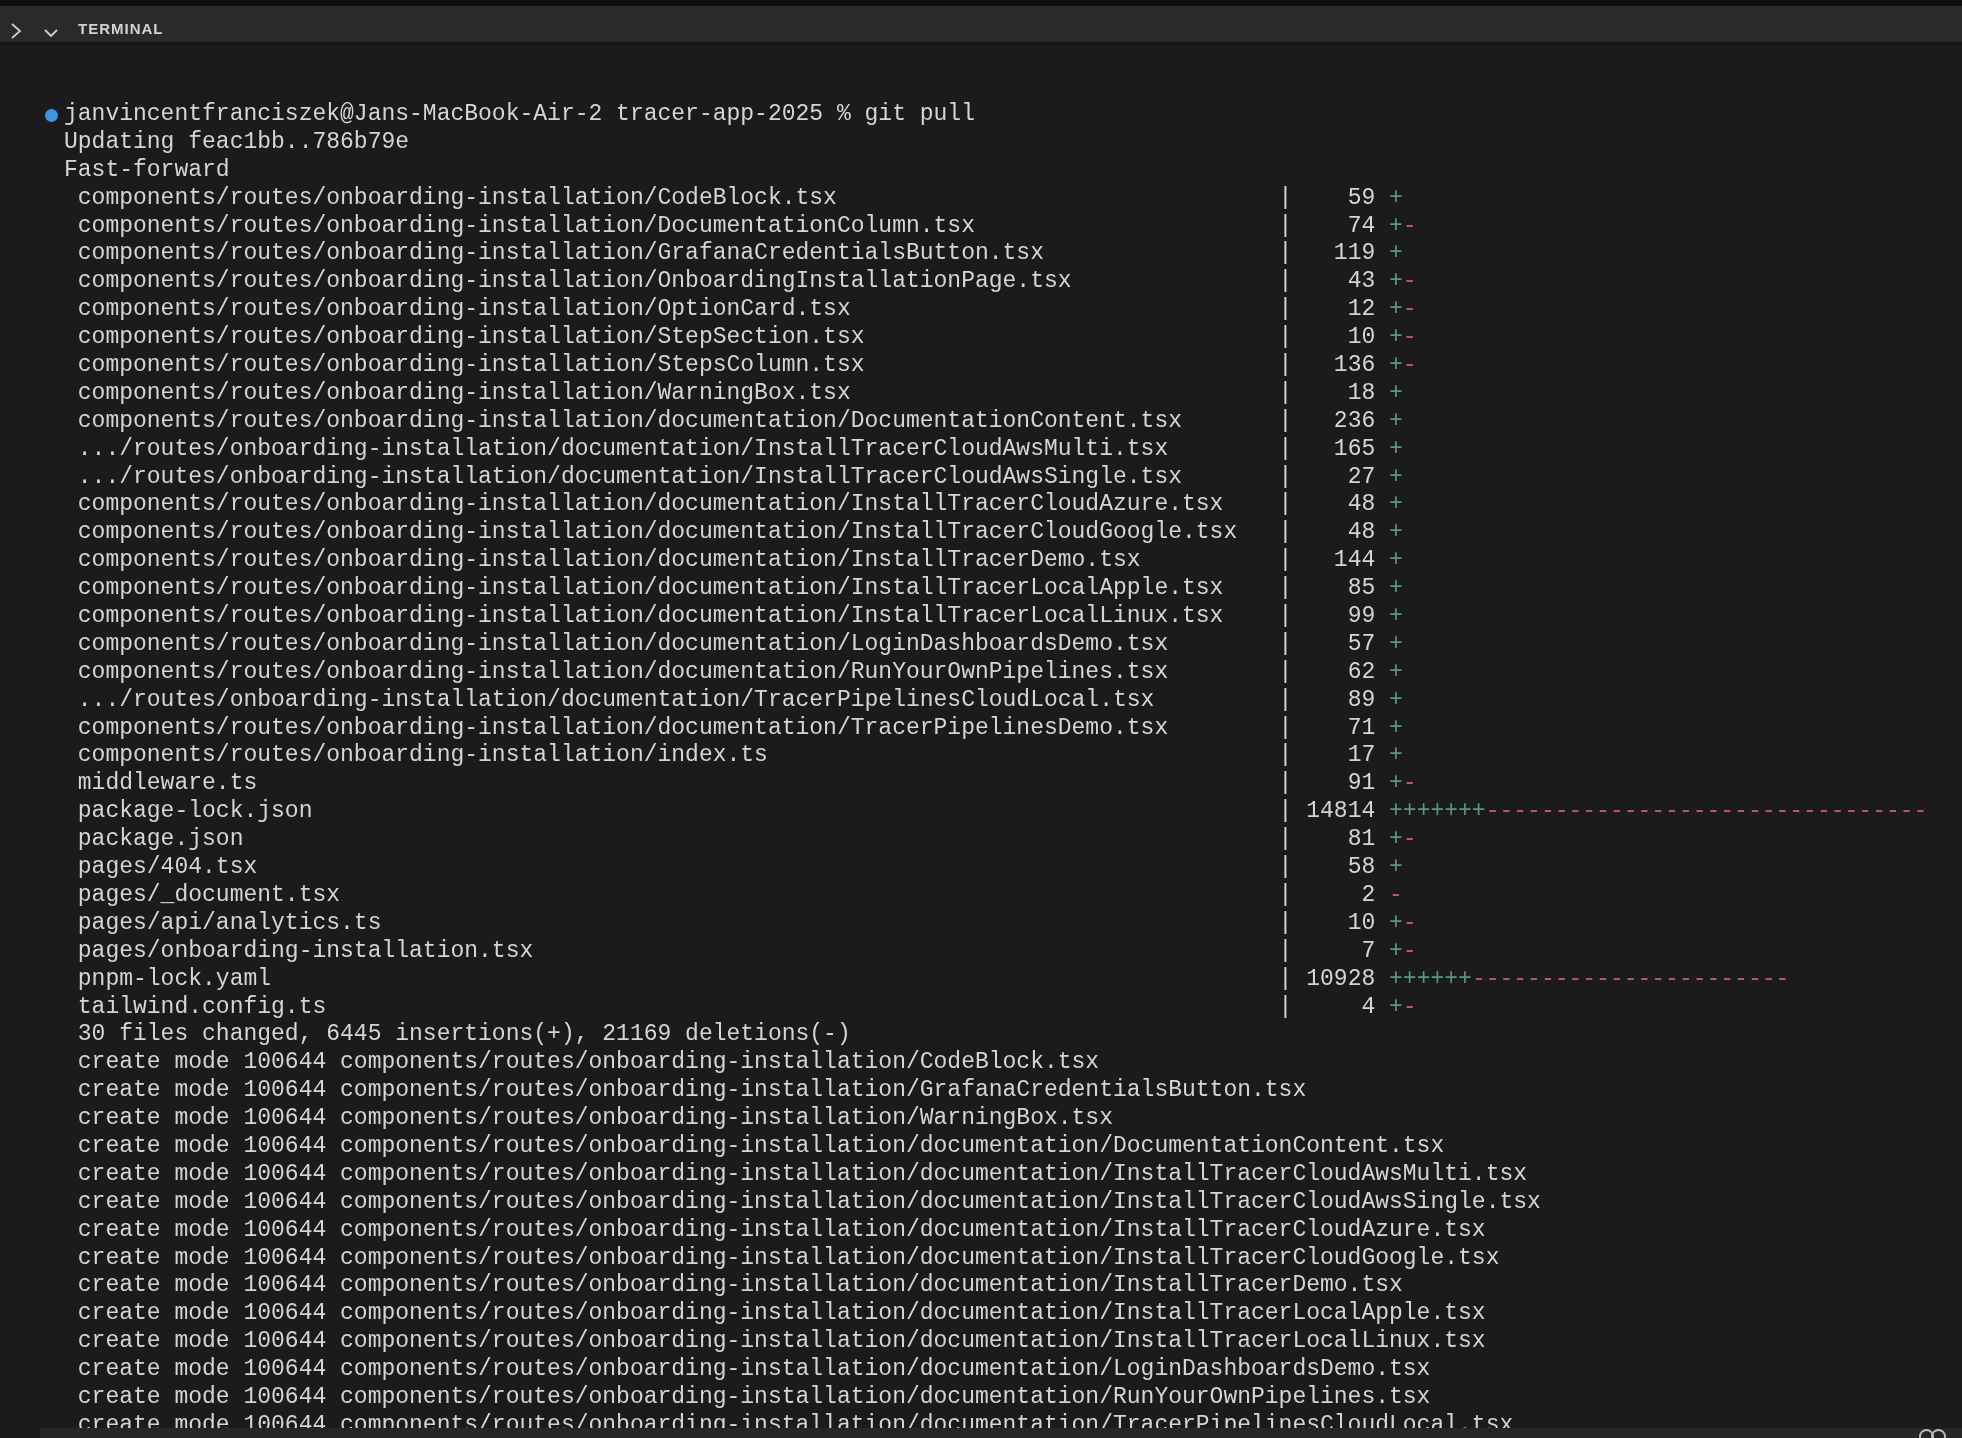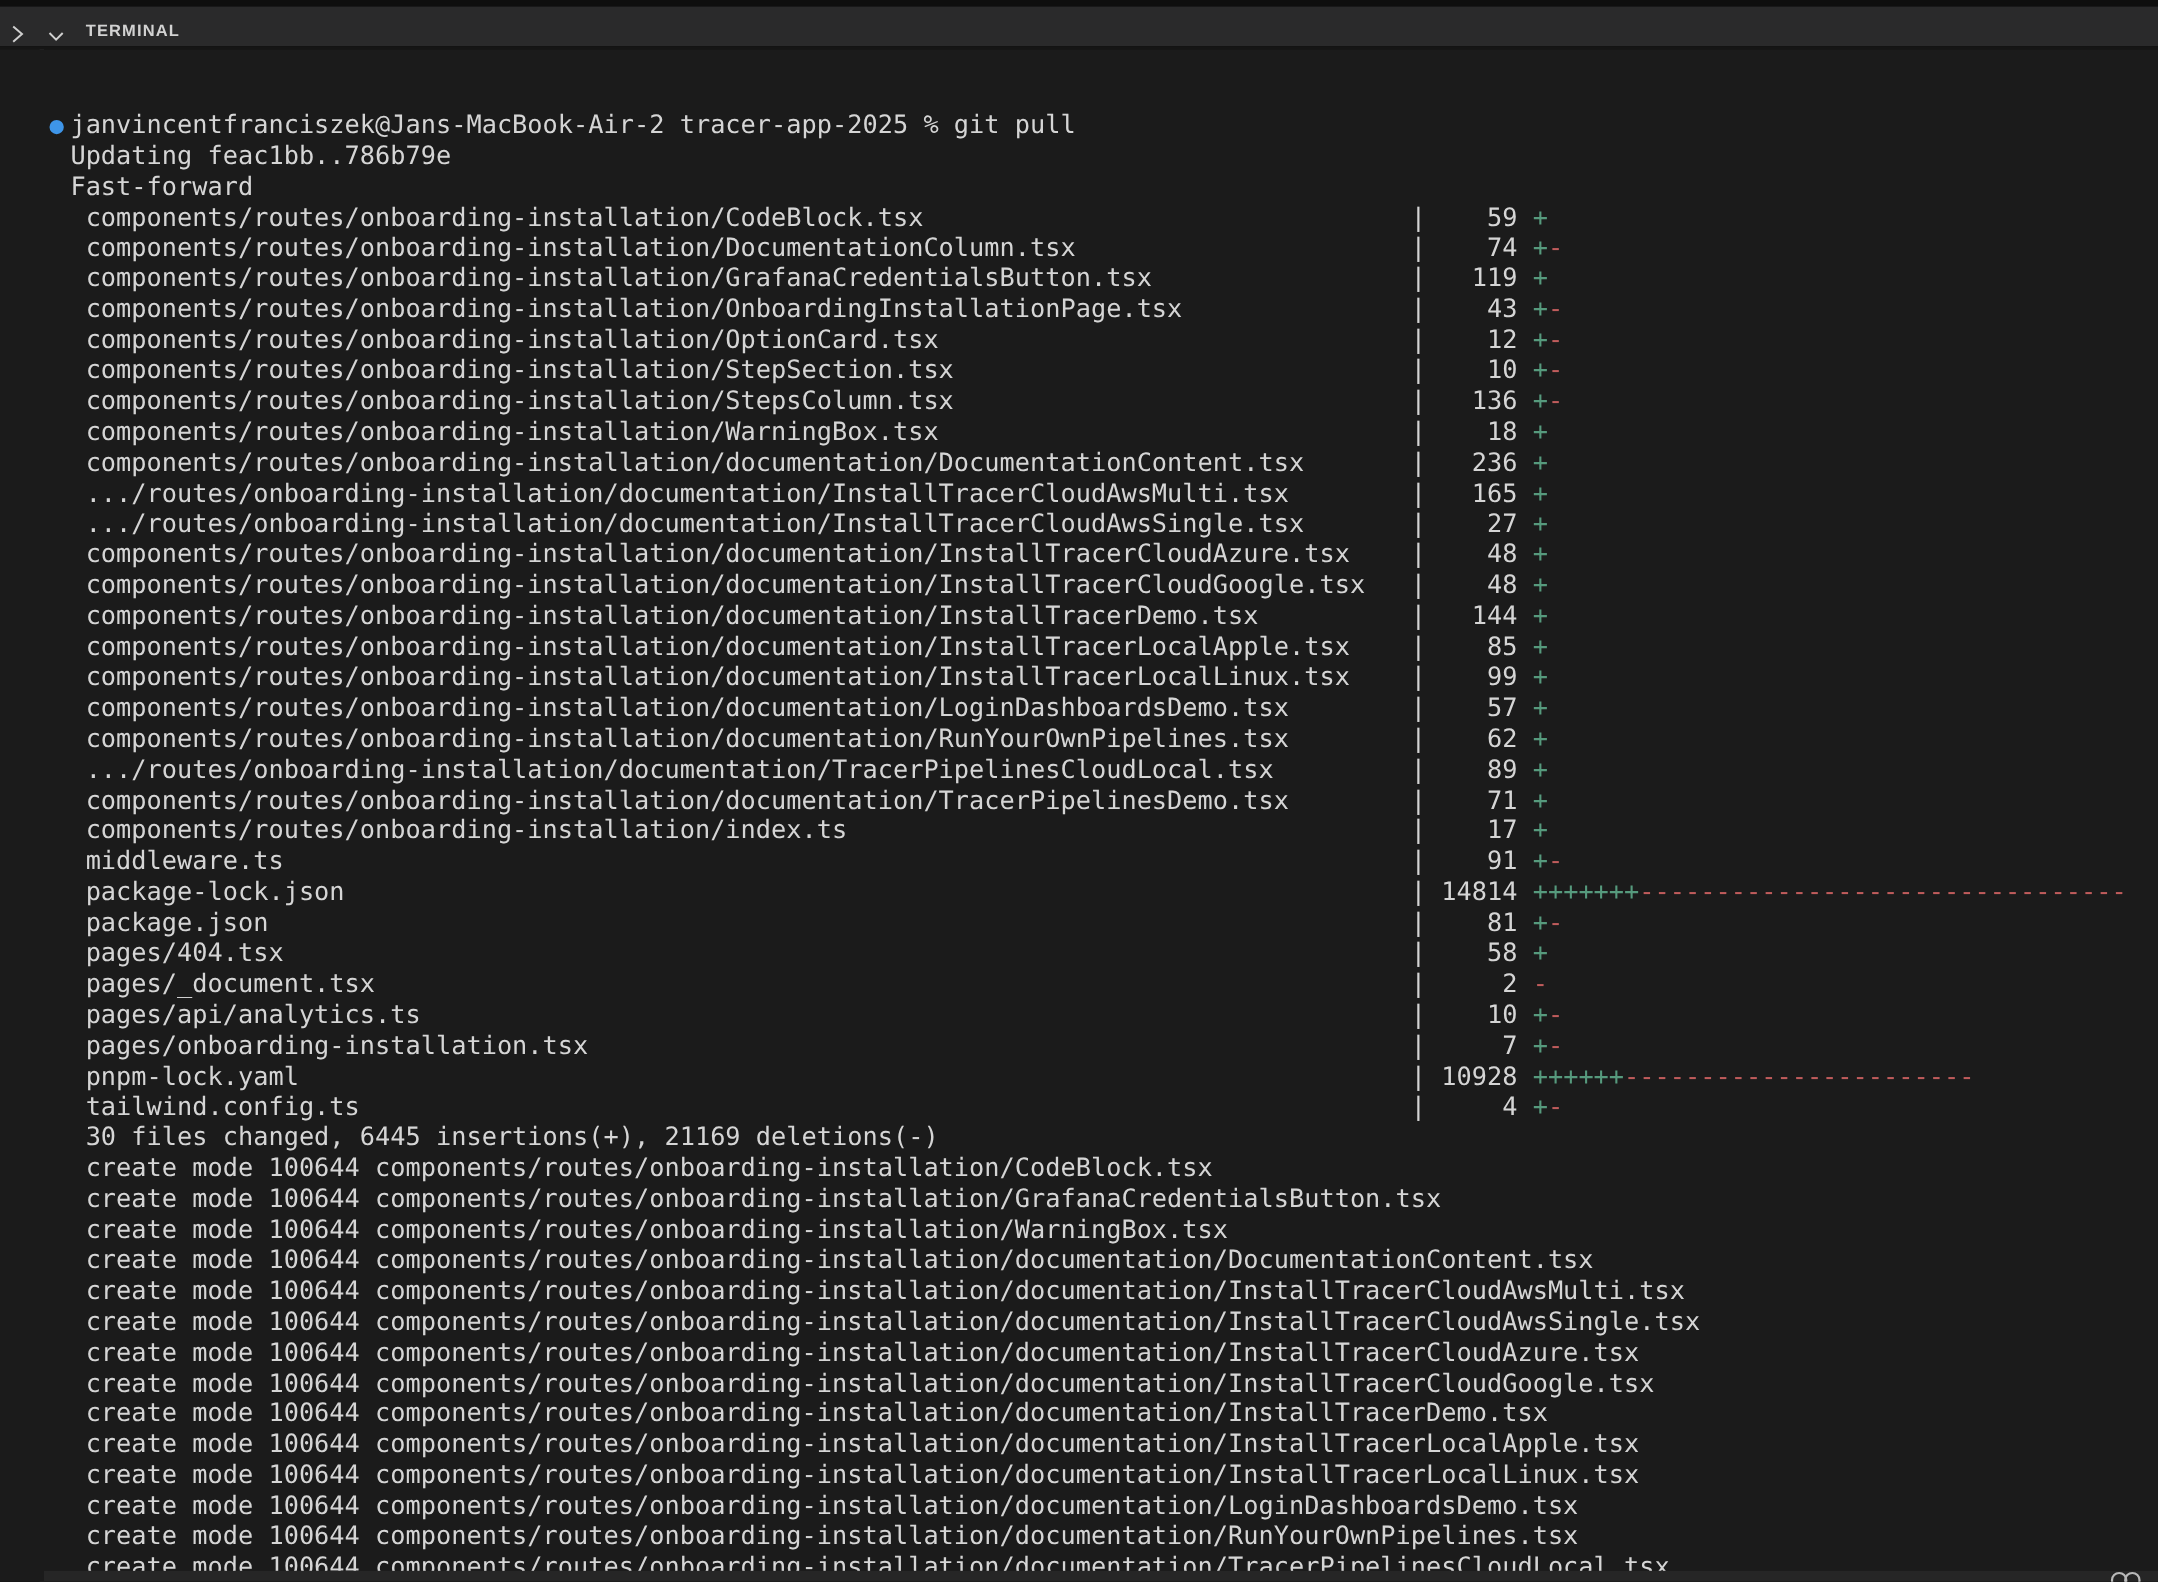--- a/index.html
+++ b/index.html
@@ -25,21 +25,21 @@
   .copilot{position:absolute;left:2px;top:52px;width:30px;height:28px;}
   .copilot .b{position:absolute;top:6px;width:7px;height:20px;border:2px solid #c8c8c8;}
   .copilot .bl{left:1px;border-right:none;border-radius:3px 0 0 3px;}
   .copilot .br{right:1px;border-left:none;border-radius:0 3px 3px 0;}
   .copilot .eye{position:absolute;top:14px;width:4px;height:4px;background:#c8c8c8;border-radius:1px;}
   .copilot .e1{left:11px;} .copilot .e2{left:18px;}
   .copilot .q{position:absolute;top:0px;width:3px;height:5px;background:#c8c8c8;}
   .copilot .q1{left:12px;} .copilot .q2{left:18px;}
 
   
-  .terminal{position:absolute;left:0;top:45px;right:0;bottom:0;background:#1b1b1b;}
+  .terminal{position:absolute;left:0;top:45px;right:0;bottom:0;background:#1b1b1b;font-family:Liberation Mono, monospace;}
   .prompt-dot{position:absolute;left:45px;top:64px;width:13px;height:13px;border-radius:50%;}
   .term-text{position:absolute;left:64px;top:56px;right:0;
        font-size:23px;line-height:27.9px;color:#d5d5d5;white-space:pre;}
   .tline{height:27.9px;white-space:pre;}
 
   
   .bottom-strip{position:absolute;left:40px;bottom:0;right:0;height:10px;background:#262626;}
   .cut-glyph{position:absolute;left:1919px;top:1429px;width:30px;height:16px;}
   .cut-glyph span{position:absolute;top:0;width:11px;height:11px;border:2.5px solid #b9b9b9;
        border-radius:50%;background:transparent;}

